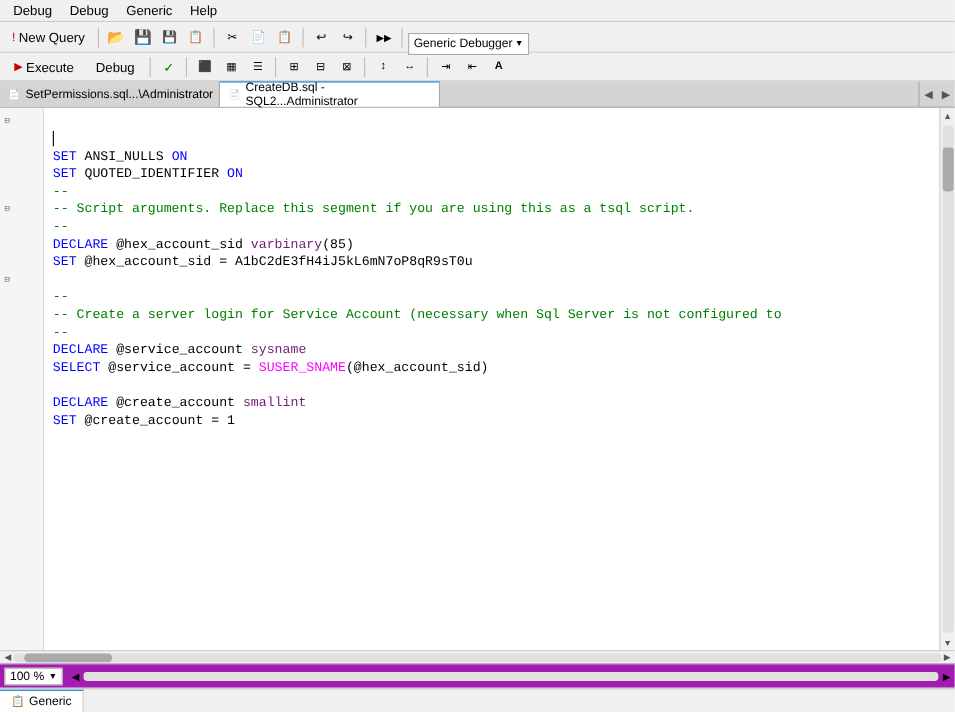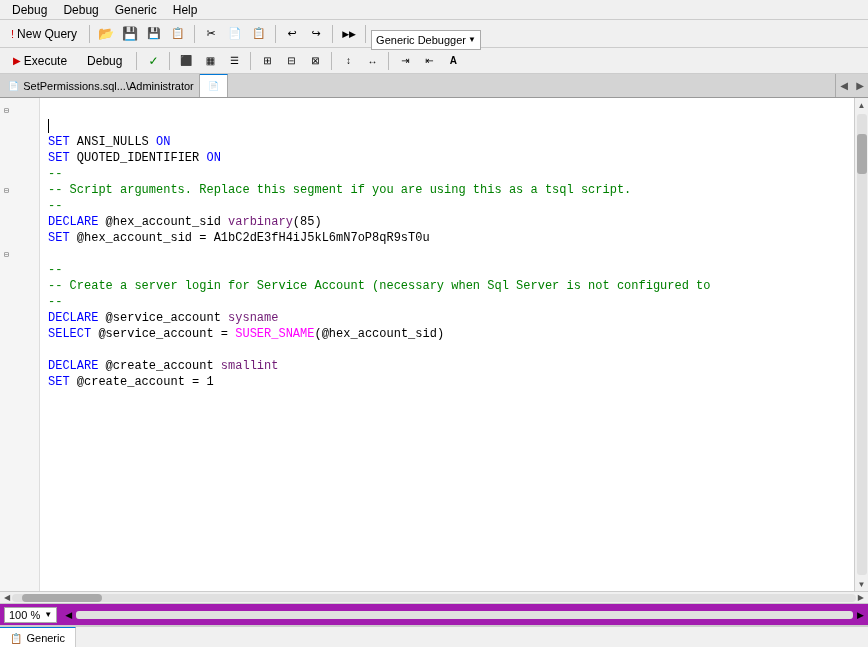--- a/index.html
+++ b/index.html
@@ -461,20 +461,21 @@
 </div>
 
 <div class="tab-bar">
   <div class="tab">
     <span style="font-size:9px; color:#555;">📄</span>
     <span>SetPermissions.sql...\Administrator</span>
     <span class="tab-close">✕</span>
   </div>
   <div class="tab active">
     <span style="font-size:9px; color:#555;">📄</span>
+    <span>CreateDB.sql - SQL2...Administrator</span>
   </div>
   <div class="tab-bar-end">
     <div class="tab-bar-end-btn">◀</div>
     <div class="tab-bar-end-btn">▶</div>
   </div>
 </div>
 
 <div class="editor-container">
   <div class="editor-main">
 

